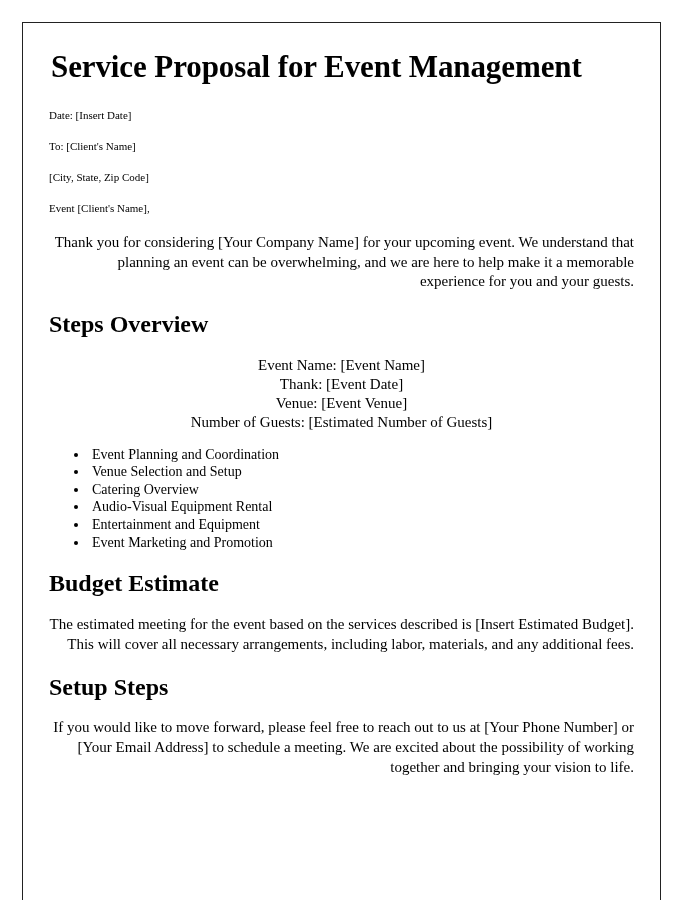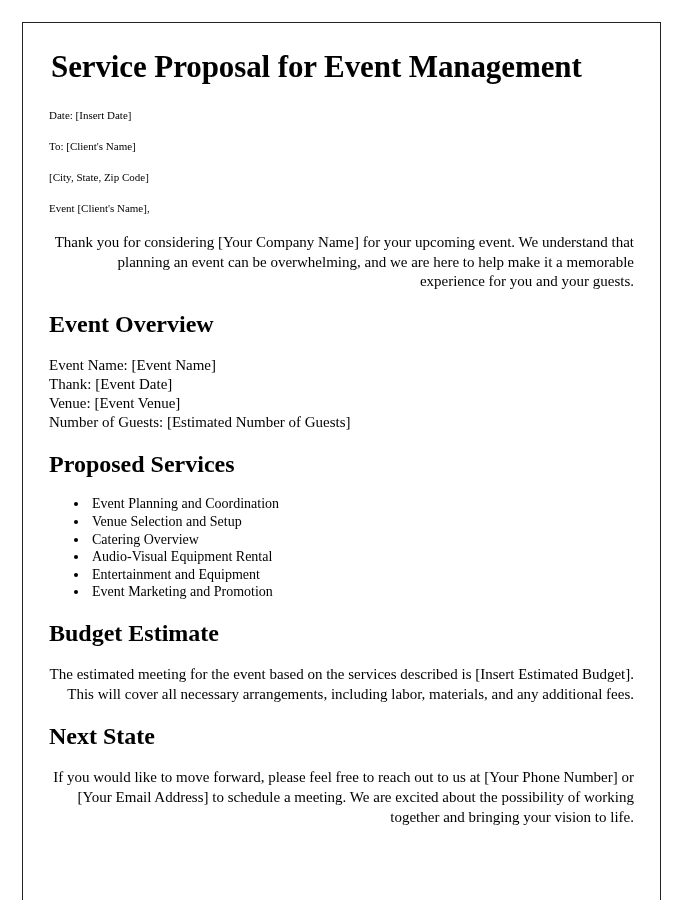--- a/index.html
+++ b/index.html
@@ -47,20 +47,21 @@
     text-align: right;
   }
   .section-heading {
     font-size: 24px;
     font-weight: bold;
     line-height: 1.2;
     margin: 18px 0 17px 0;
   }
   .detail-block {
     margin: 0 0 14px 0;
+    text-align: center;
   }
   .detail-line {
     font-size: 15px;
     line-height: 1.26;
     margin: 0;
   }
   ul.services-list {
     margin: 0 0 14px 0;
     padding-left: 40px;
     list-style-type: disc;
@@ -87,42 +88,41 @@
 
     <p class="meta-line">To: [Client's Name]</p>
 
 
     <p class="meta-line">[City, State, Zip Code]</p>
 
     <p class="meta-line">Event [Client's Name],</p>
 
     <p class="para">Thank you for considering [Your Company Name] for your upcoming event. We understand that planning an event can be overwhelming, and we are here to help make it a memorable experience for you and your guests.</p>
 
-    <h2 class="section-heading">Event Overview</h2>
+    <h2 class="section-heading">Steps Overview</h2>
 
     <div class="detail-block">
       <p class="detail-line">Event Name: [Event Name]</p>
       <p class="detail-line">Thank: [Event Date]</p>
       <p class="detail-line">Venue: [Event Venue]</p>
       <p class="detail-line">Number of Guests: [Estimated Number of Guests]</p>
     </div>
 
-    <h2 class="section-heading">Proposed Services</h2>
 
     <ul class="services-list">
       <li>Event Planning and Coordination</li>
       <li>Venue Selection and Setup</li>
       <li>Catering Overview</li>
       <li>Audio-Visual Equipment Rental</li>
       <li>Entertainment and Equipment</li>
       <li>Event Marketing and Promotion</li>
     </ul>
 
     <h2 class="section-heading">Budget Estimate</h2>
 
     <p class="para tight-top">The estimated meeting for the event based on the services described is [Insert Estimated Budget]. This will cover all necessary arrangements, including labor, materials, and any additional fees.</p>
 
-    <h2 class="section-heading">Next State</h2>
+    <h2 class="section-heading">Setup Steps</h2>
 
     <p class="para tight-top">If you would like to move forward, please feel free to reach out to us at [Your Phone Number] or [Your Email Address] to schedule a meeting. We are excited about the possibility of working together and bringing your vision to life.</p>
 
   </div>
 </div>
 
 </body></html>

